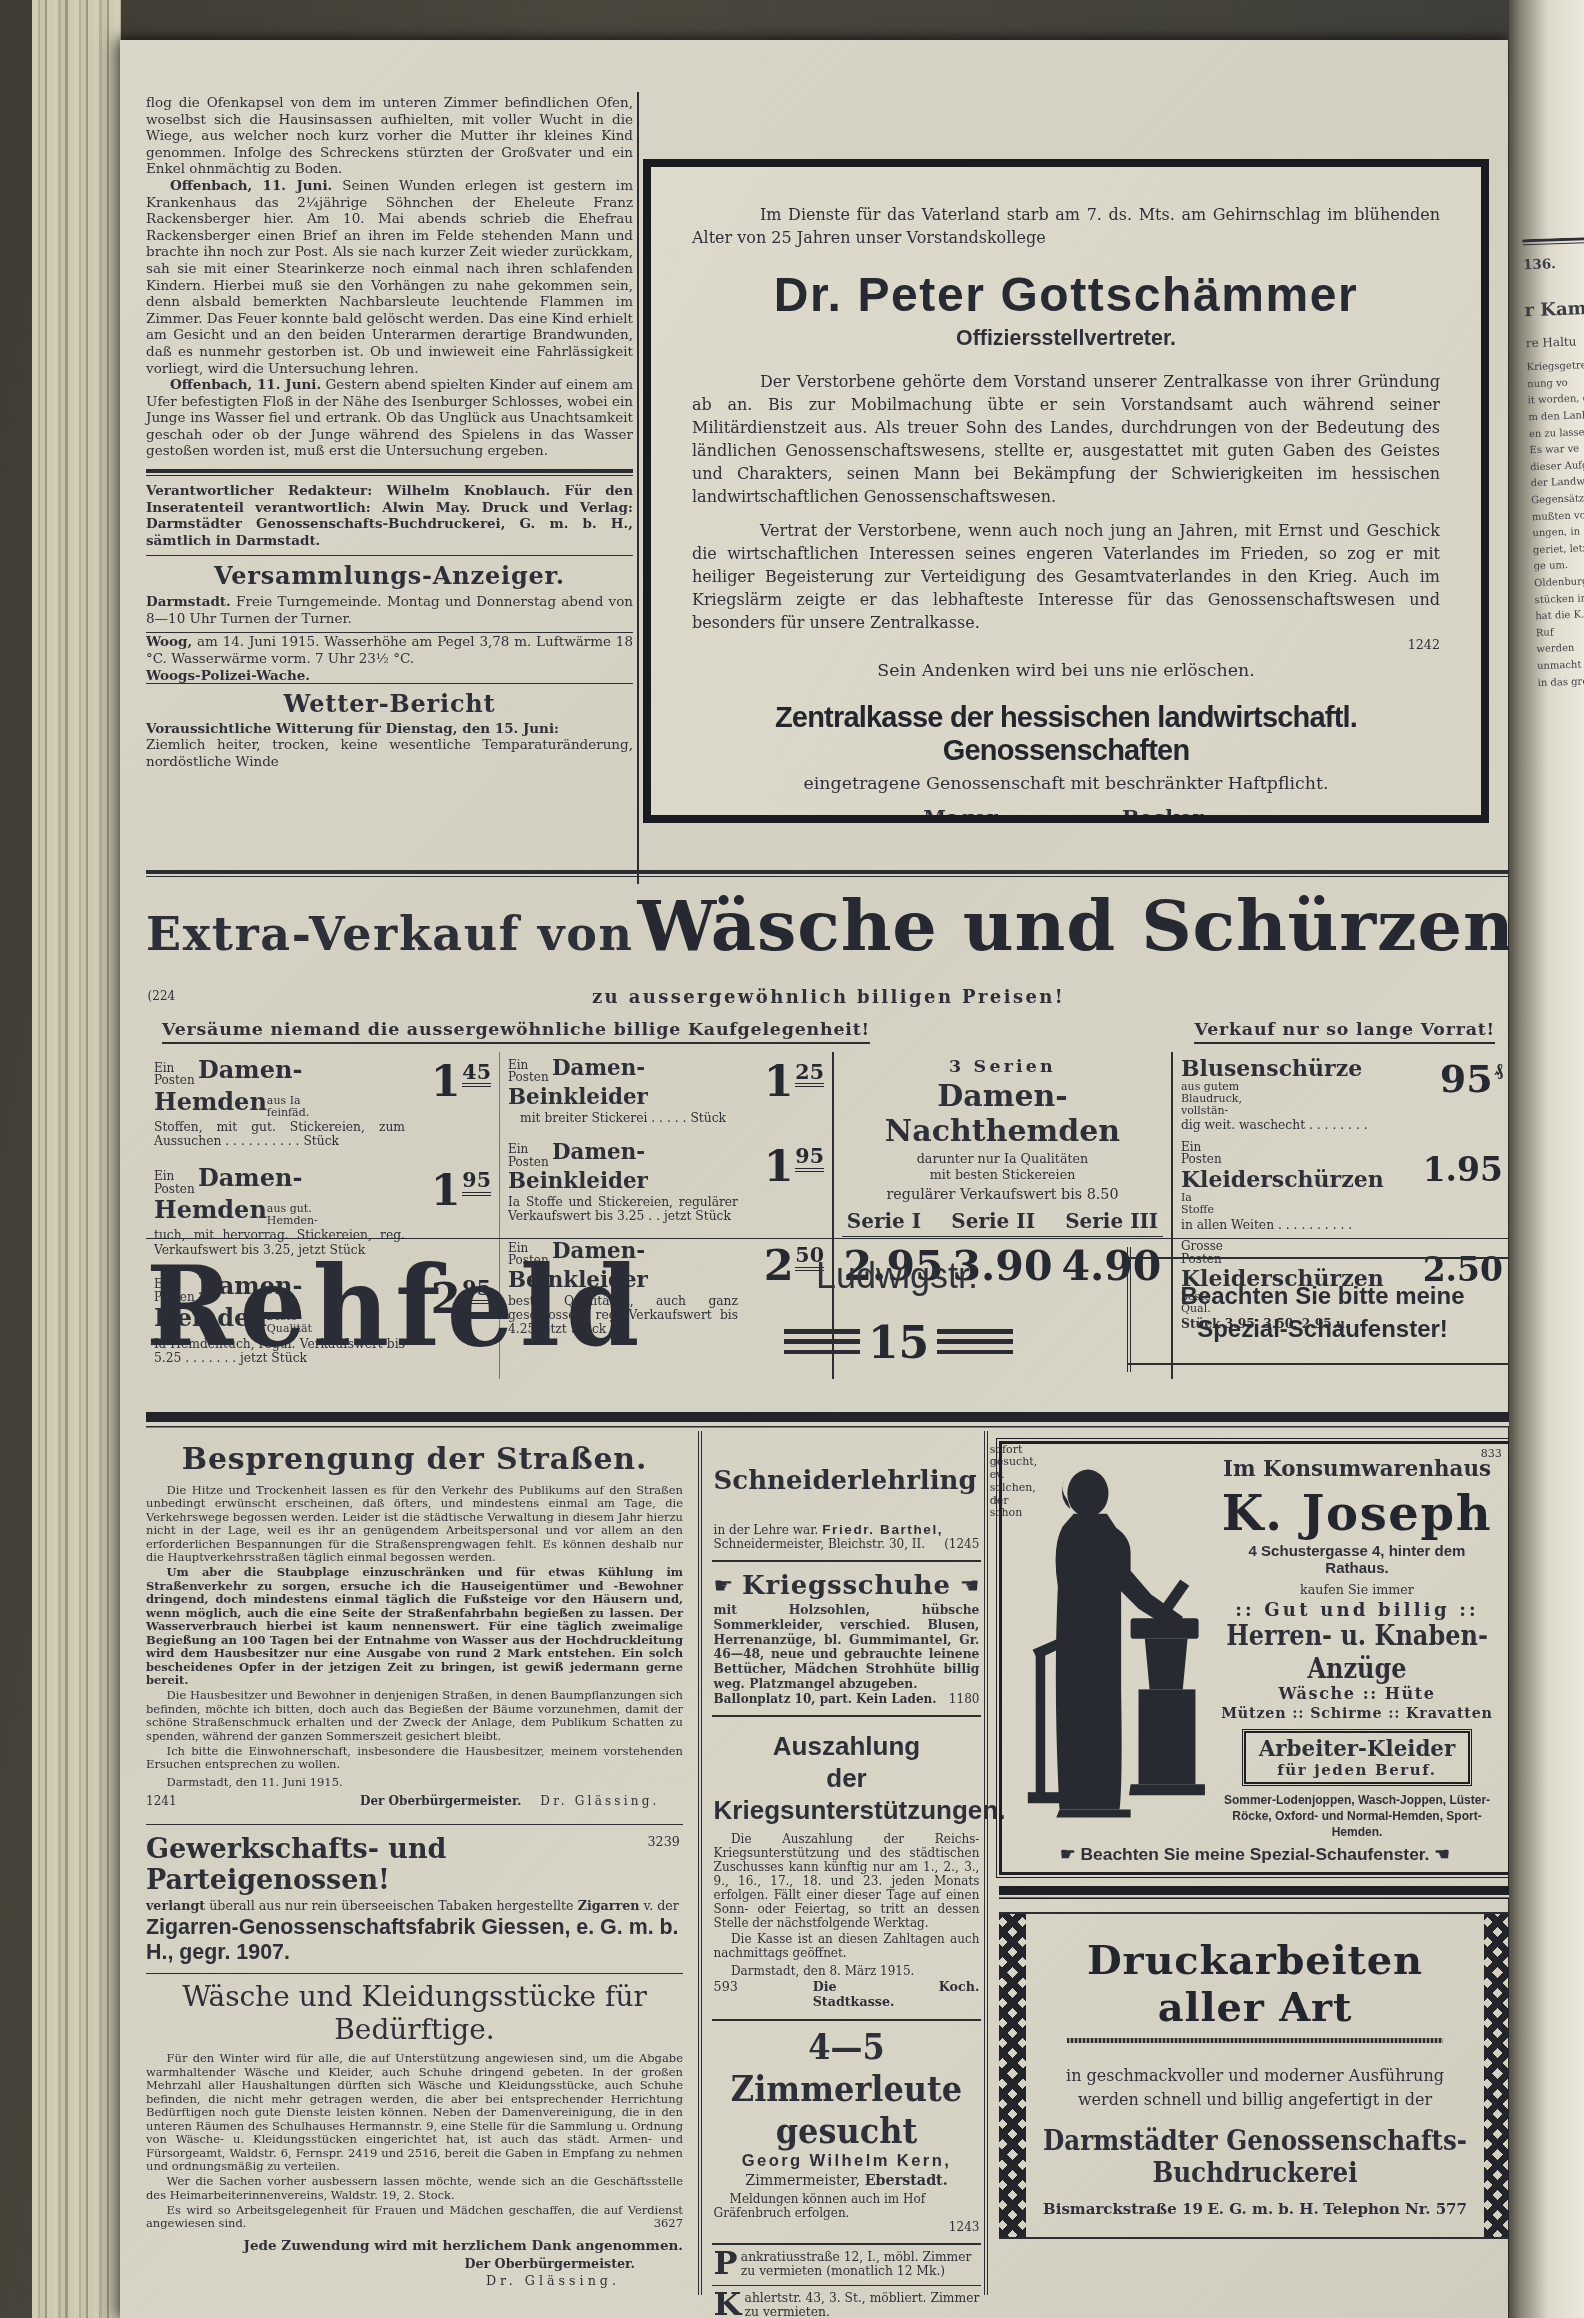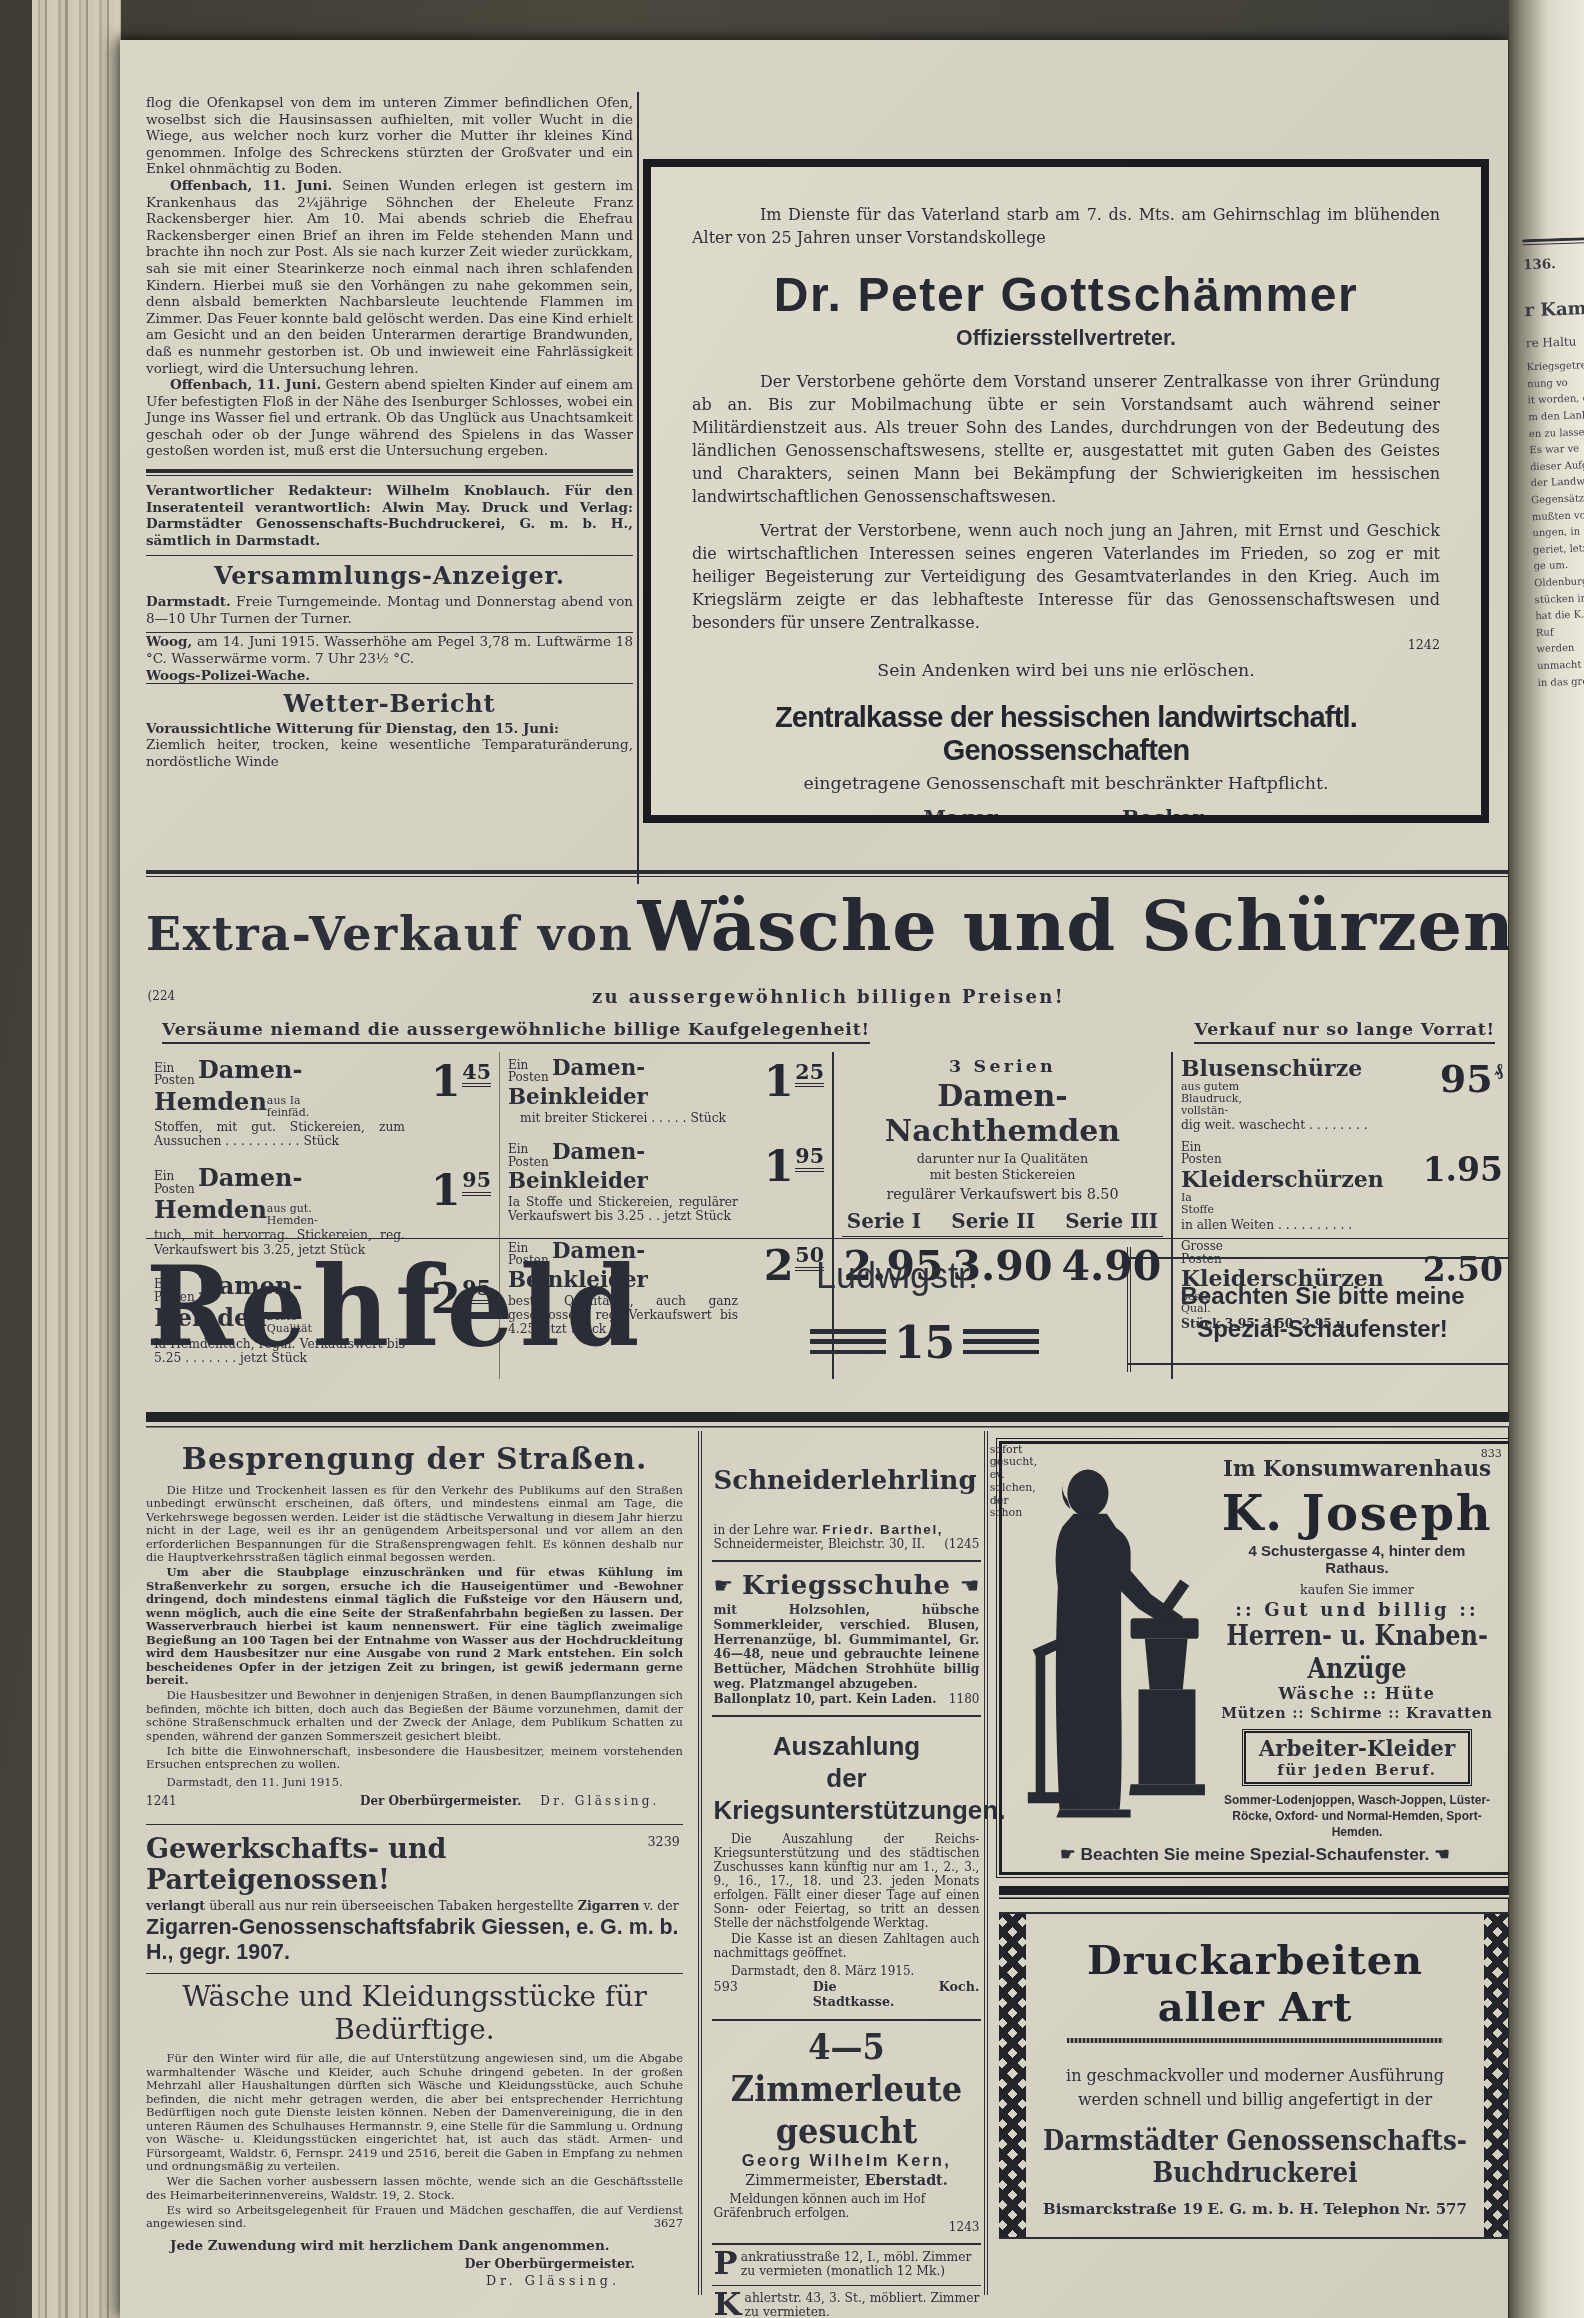--- a/index.html
+++ b/index.html
@@ -85,21 +85,21 @@
   .n-series-row{display:flex;justify-content:space-between;font-size:20px;font-weight:bold;margin-top:6.3px;border-bottom:1.6px solid #2b2d34;padding:0 4.8px 3.2px 4.8px;}
   .n-price-row{display:flex;justify-content:space-between;font-size:41px;font-weight:bold;padding:4.8px 1.6px 0 1.6px;color:#262931;}
   .sw-block{border-top:1.6px solid #7b776a;margin-top:4.8px;padding-top:6.3px;text-align:center;}
   .sw-title{font-size:21.4px;font-weight:bold;}
   .sw-sub{font-size:13.5px;margin-top:1.6px;}
   #rule-sale-bottom{left:26px;top:1198px;width:1365px;}
   
   #rehfeld{left:26px;top:1204px;width:1365px;height:141px;}
   .rf-name{position:absolute;left:0;top:0;font-size:105px;font-weight:bold;letter-spacing:6.3px;color:#2a2d35;transform:scaleY(1.05);}
   .rf-street{position:absolute;left:670px;top:11px;font-size:36px;font-family:"Liberation Sans",sans-serif;color:#2f323b;}
-  .rf-numrow{position:absolute;left:664px;top:73px;width:269px;display:flex;align-items:center;gap:8px;}
+  .rf-numrow{position:absolute;left:638px;top:73px;width:269px;display:flex;align-items:center;gap:8px;}
   .rf-lines{width:76px;height:27px;background:repeating-linear-gradient(#2b2d34 0 4.8px,transparent 4.8px 10.3px);}
   .rf-num{font-size:44px;font-weight:bold;color:#262931;}
   .rf-vrule{position:absolute;left:981px;top:3.2px;width:0;height:125px;border-left:1.6px solid #2b2d34;border-right:0.8px solid #2b2d34;padding-left:2.4px;}
   .rf-hrule-top{position:absolute;left:981px;top:12.7px;width:384px;border-top:2.4px solid #2b2d34;}
   .rf-hrule-bot{position:absolute;left:981px;top:119px;width:384px;border-top:2.4px solid #2b2d34;}
   .rf-note{position:absolute;left:1000px;top:35px;width:353px;text-align:center;font-family:"Liberation Sans",sans-serif;font-size:24px;font-weight:bold;line-height:33px;color:#2a2d35;}
   
   #bottom{left:26px;top:1372px;width:1365px;height:903px;}
   .vdiv{position:absolute;top:19px;height:864px;width:0;border-left:0.8px solid #2b2d34;border-right:0.8px solid #2b2d34;padding-left:2.4px;}
   .bcol{position:absolute;top:20.6px;}
@@ -112,21 +112,21 @@
   .bl-date{font-size:11.5px;margin:3.2px 0 0 0;text-indent:20.6px;}
   .bl-sigrow{display:flex;align-items:center;font-size:12px;margin:4.8px 0 3.2px 0;border-bottom:1.6px solid #2b2d34;padding-bottom:16px;}
   .bl-signum{width:95px;}
   .bl-sigrole{font-weight:bold;margin-left:119px;}
   .bl-signame{letter-spacing:3.2px;margin-left:19px;}
   .gw-head{position:relative;font-size:27px;font-weight:bold;margin:8px 0 1.6px 0;}
   .gw-num{position:absolute;right:3.2px;top:1.6px;font-size:12.7px;font-weight:normal;}
   .gw-l1{font-size:12.7px;margin:3.2px 0 1.6px 0;}
   .gw-l2{font-family:"Liberation Sans",sans-serif;font-size:21.4px;font-weight:bold;margin:1.6px 0 6.3px 0;border-bottom:1.6px solid #2b2d34;padding-bottom:8px;}
   .wb-title{font-size:28px;font-weight:normal;text-align:center;margin:6.3px 0 6.3px 0;}
-  .wb-thanks{font-size:13.5px;font-weight:bold;margin:6.3px 0 3.2px 24px;}
+  .wb-thanks{font-size:13.5px;font-weight:bold;margin:6.3px 0 3.2px 24px;text-align:right;}
   .wb-sig1{font-size:12.7px;font-weight:bold;text-align:right;margin:3.2px 48px 0 0;}
   .wb-sig2{font-size:12.7px;letter-spacing:4px;text-align:right;margin:1.6px 63px 0 0;}
   
   .ad{border-bottom:2.4px solid #2b2d34;padding:8px 1.6px 9.5px 1.6px;}
   .sch-row{display:flex;gap:13px;align-items:center;}
   .sch-title{font-size:26px;font-weight:bold;white-space:nowrap;}
   .sch-side{font-size:11px;line-height:12.7px;padding-top:3.2px;}
   .sch-l2{font-size:12px;margin-top:1.6px;}
   .sch-name{font-family:"Liberation Sans",sans-serif;font-weight:bold;letter-spacing:1.6px;font-size:13.5px;}
   .sch-l3{font-size:12px;display:flex;justify-content:space-between;}

